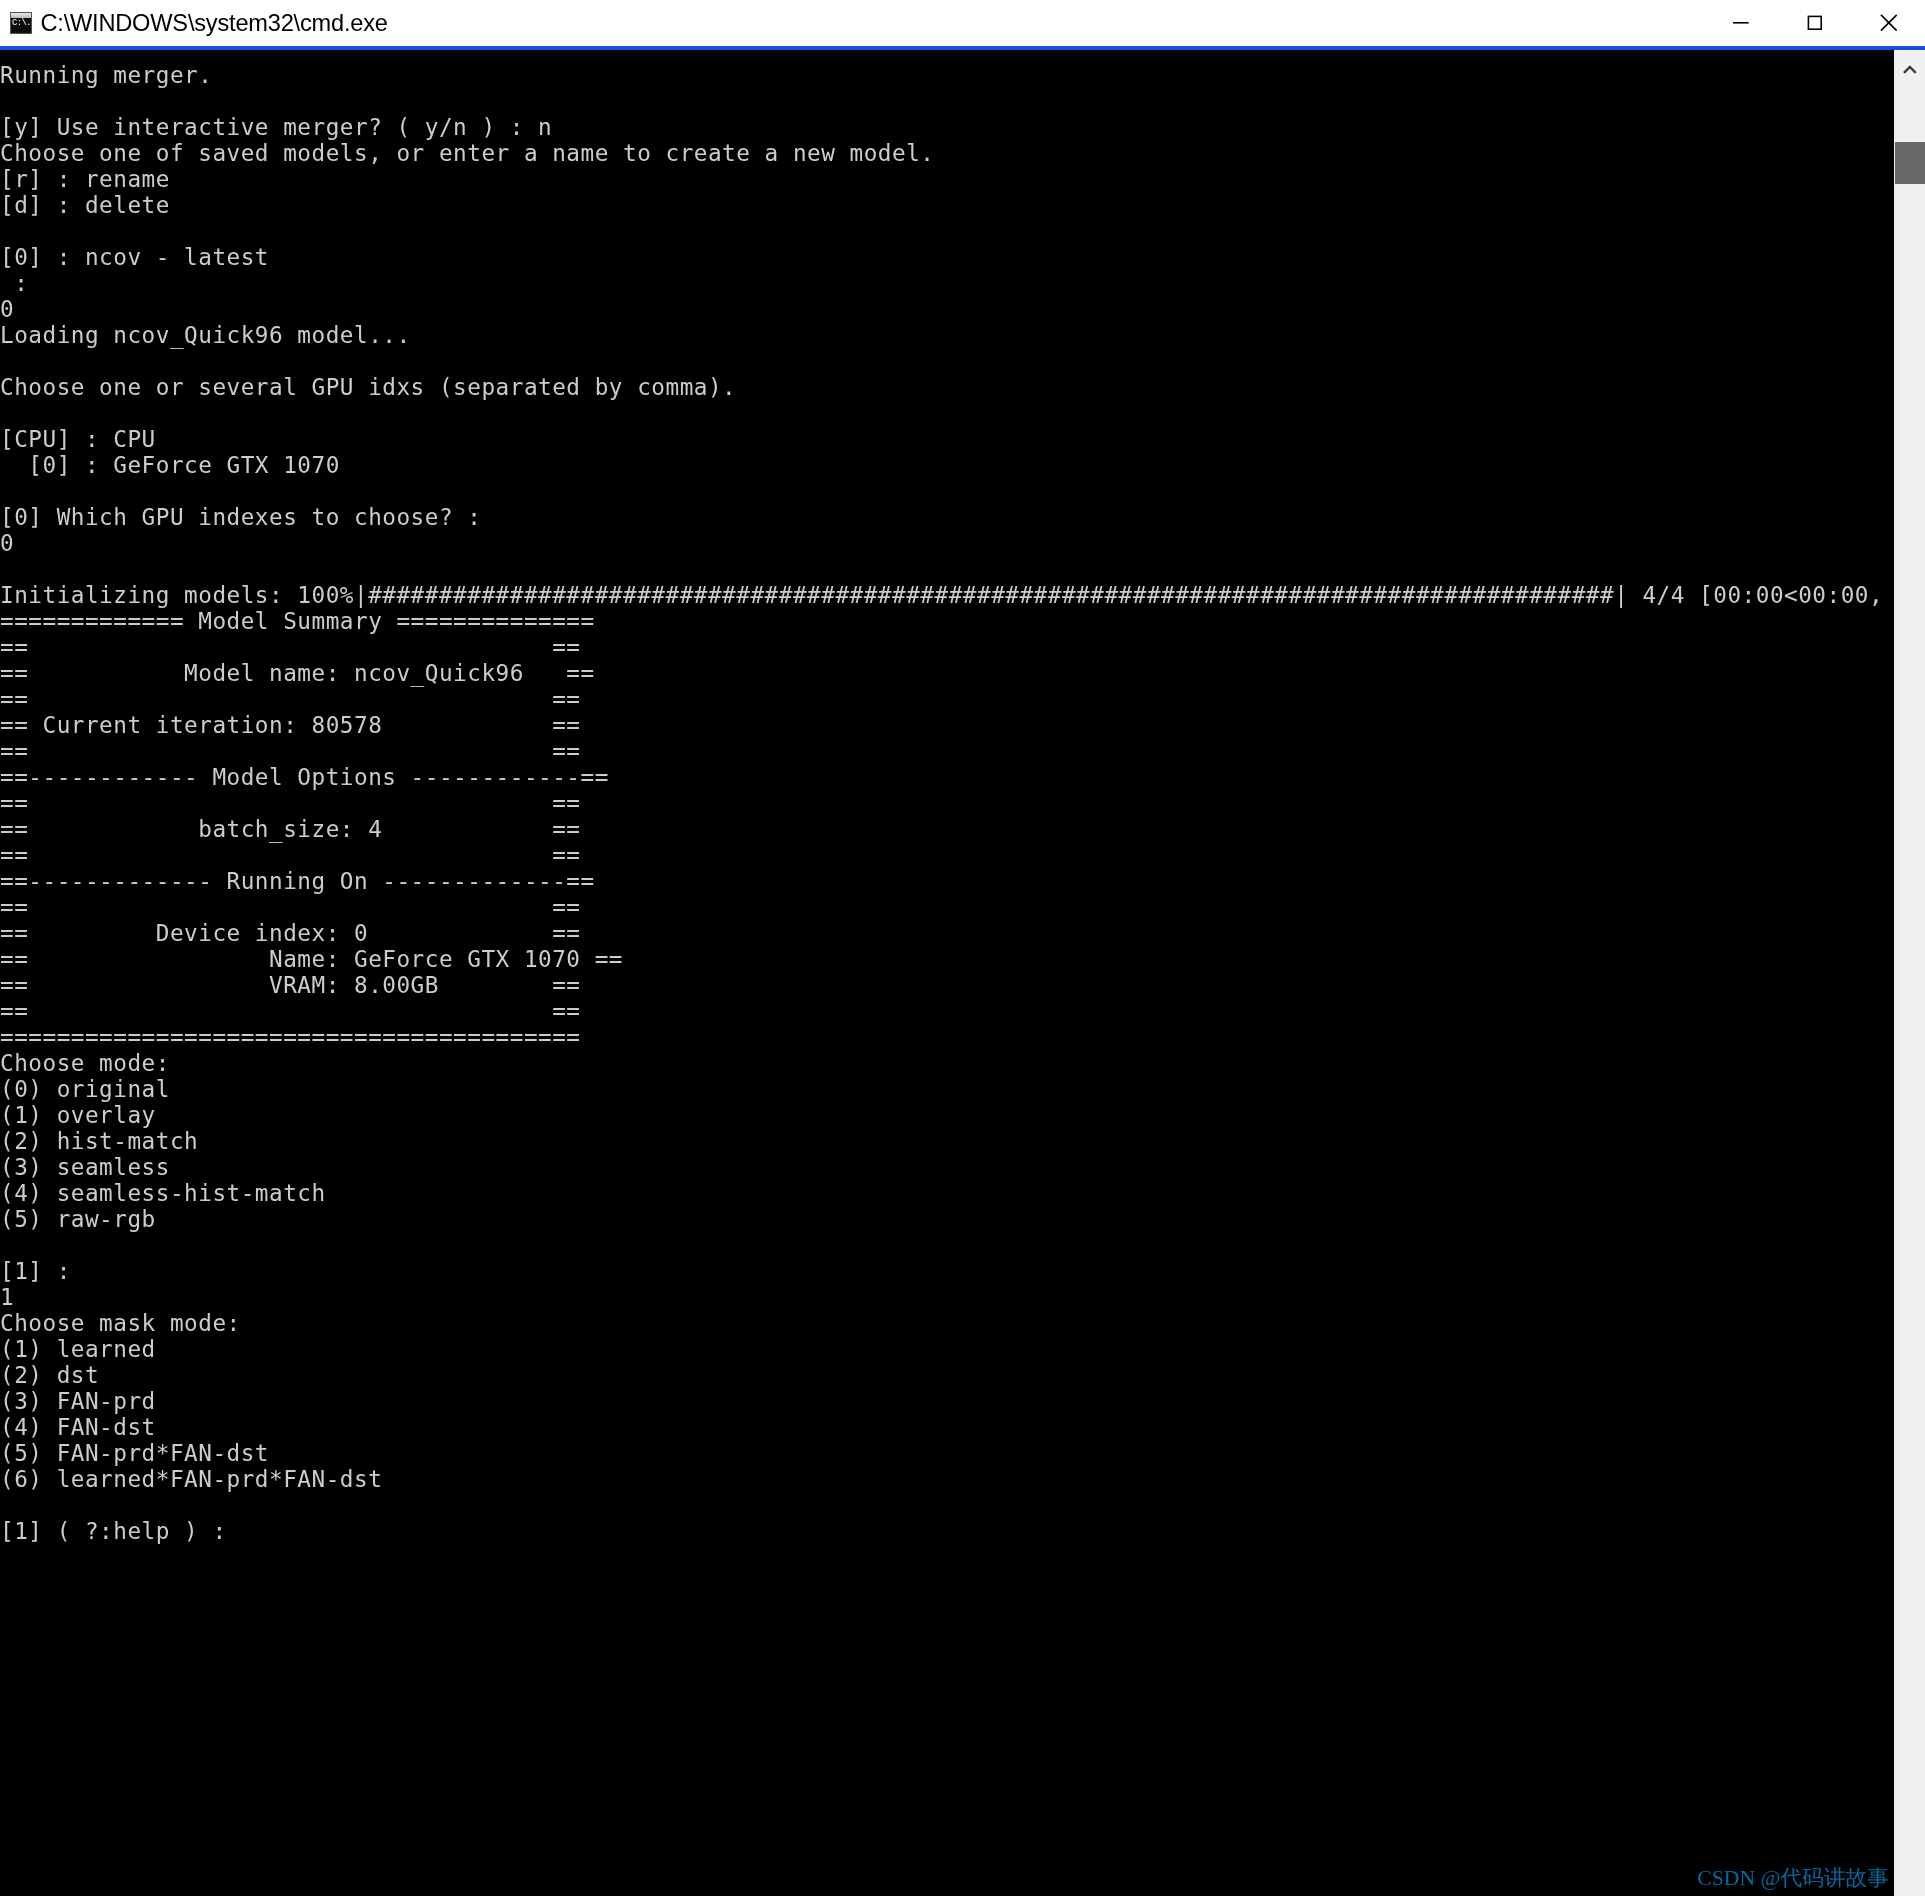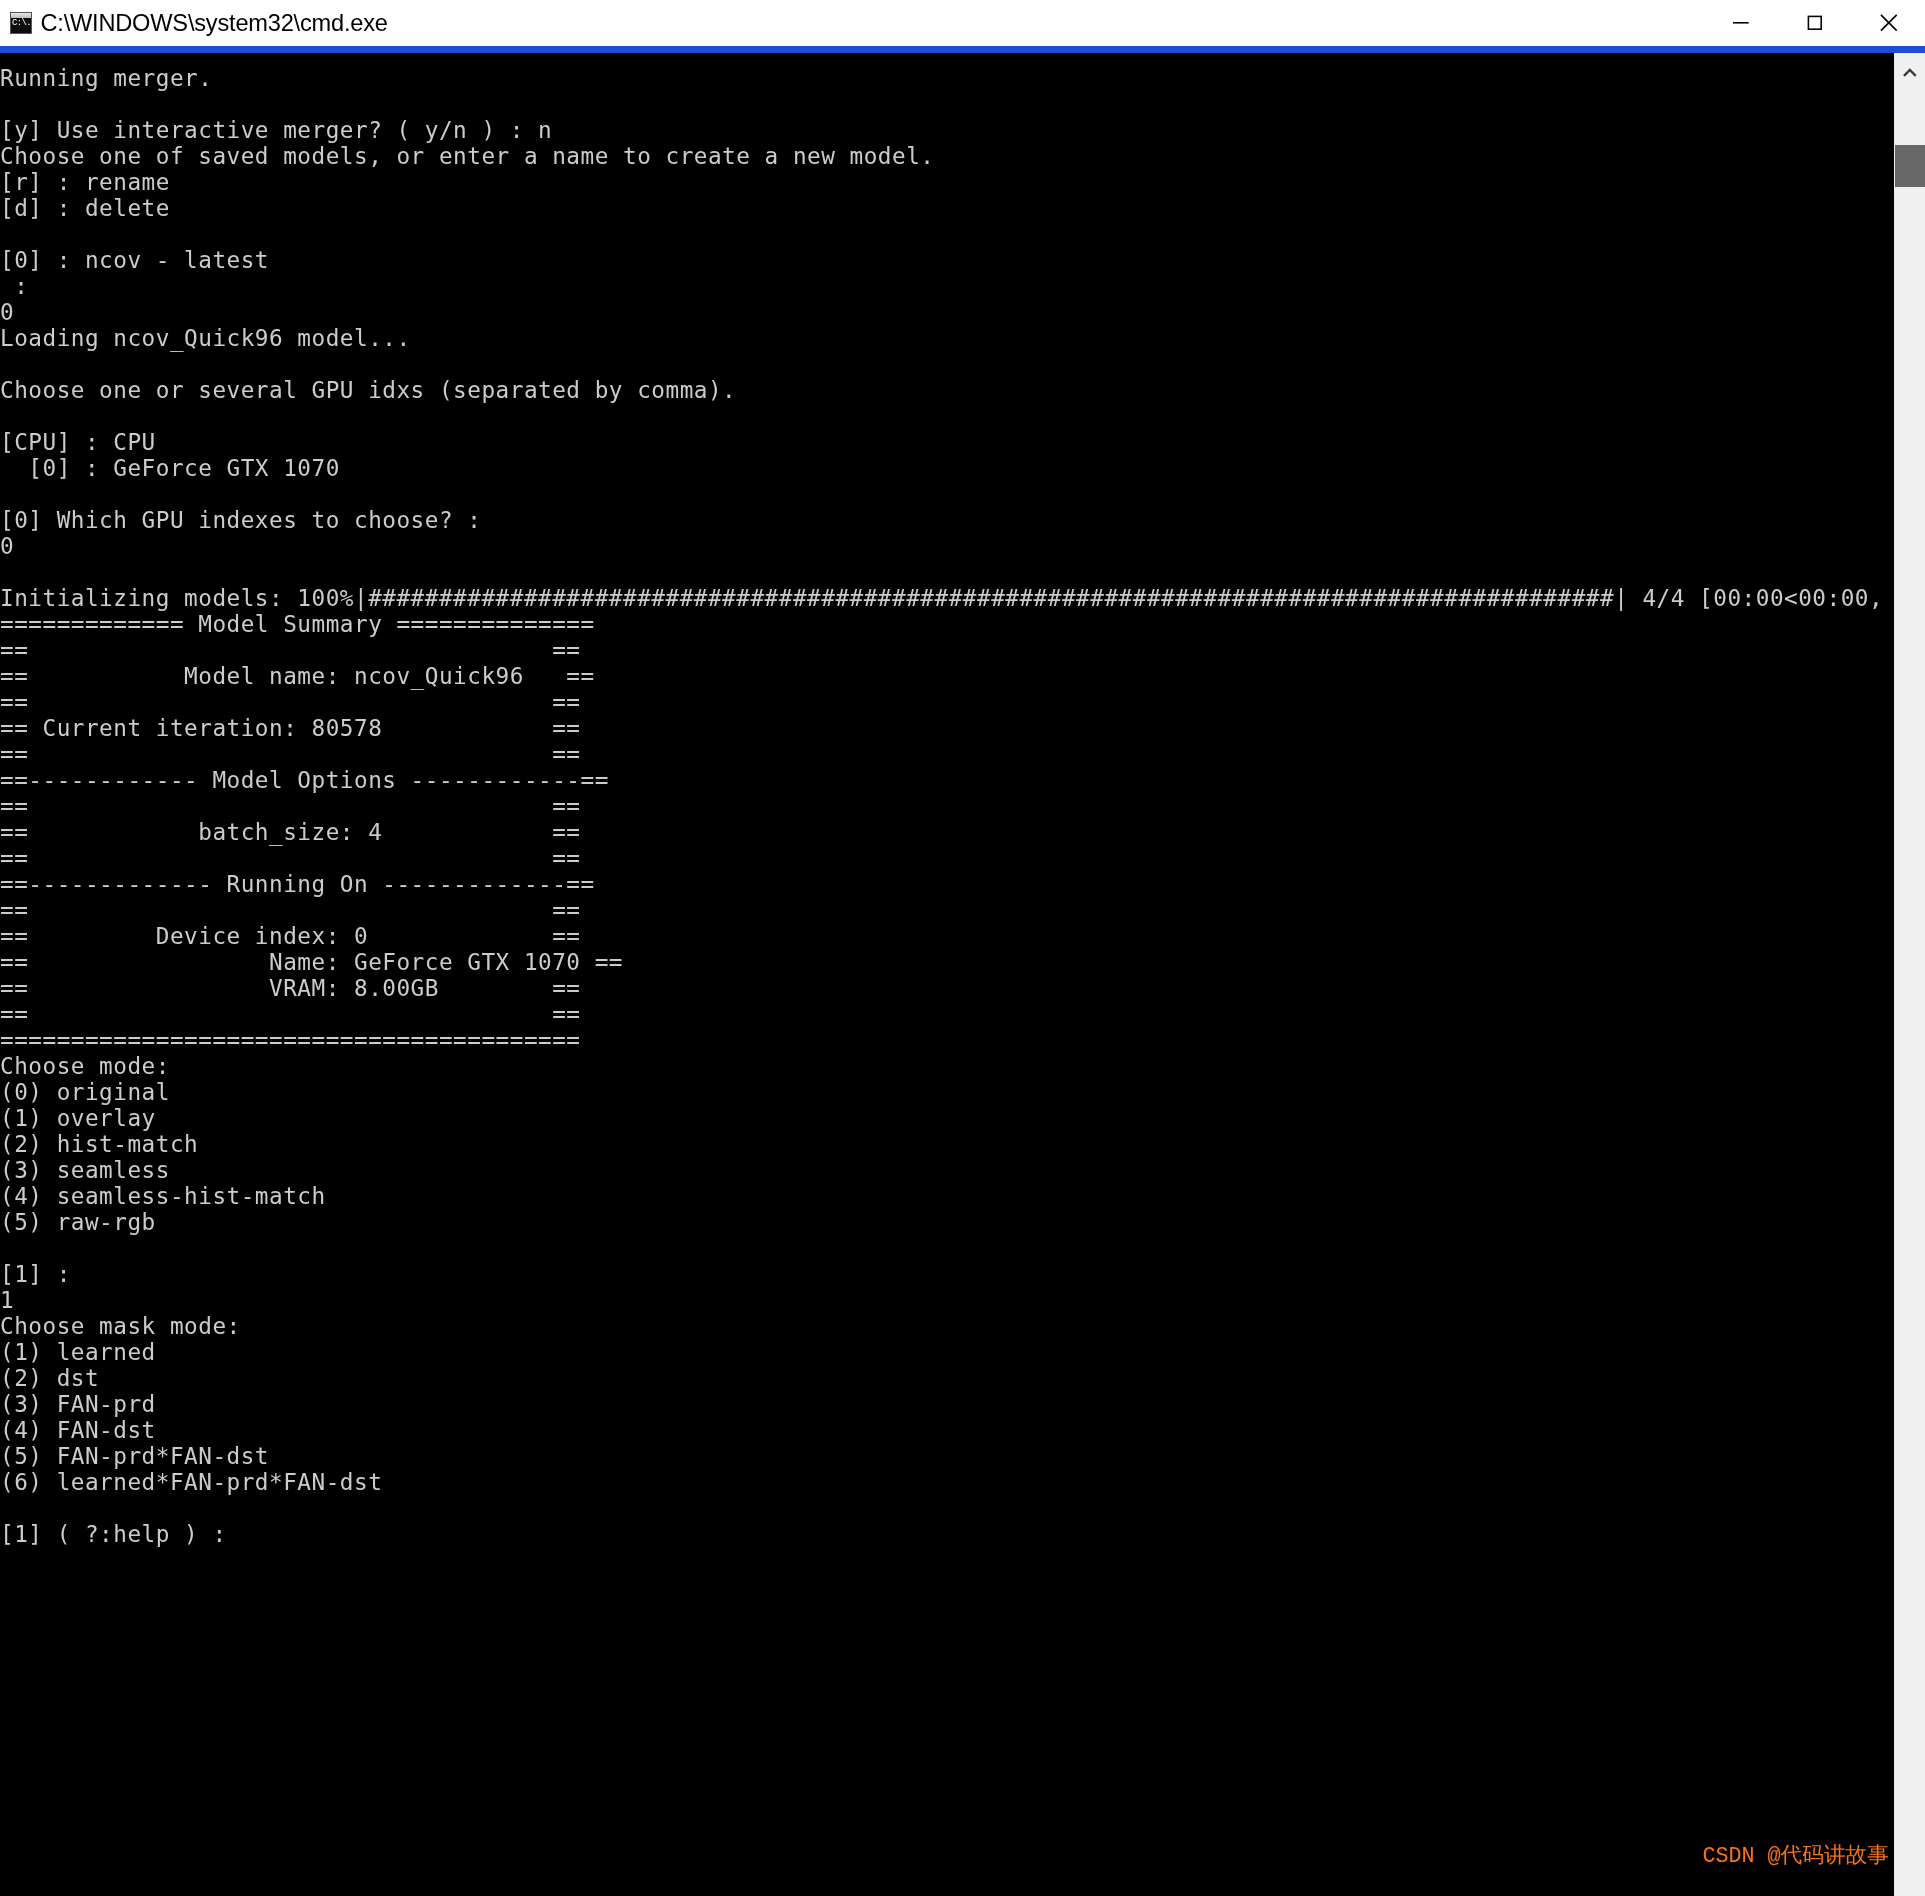--- a/index.html
+++ b/index.html
@@ -23,21 +23,21 @@
     flex-direction: column;
   }
 
   
   .titlebar {
     height: 46px;
     background: #ffffff;
     display: flex;
     align-items: center;
     flex: 0 0 auto;
-    border-bottom: 7px solid #1d4ed8;
+    border-bottom: 4px solid #1d4ed8;
     position: relative;
     z-index: 5;
   }
   .titlebar-left {
     display: flex;
     align-items: center;
     padding-left: 9.9px;
     flex: 1 1 auto;
     min-width: 0;
   }
@@ -147,24 +147,24 @@
     left: 0;
     width: 31.5px;
     height: 42px;
     background: #686868;
   }
 
   
   .watermark {
     position: absolute;
     right: 37px;
-    bottom: 27px;
-    font-family: Liberation Mono, monospace;
+    bottom: 4px;
+    font-family: Liberation Serif, serif;
     font-size: 21.7px;
-    color: #f97316;
+    color: #0369a1;
     white-space: nowrap;
     z-index: 4;
   }
 </style>
 </head>
 <body>
 
 <div class="window">
 
   <div class="titlebar">

